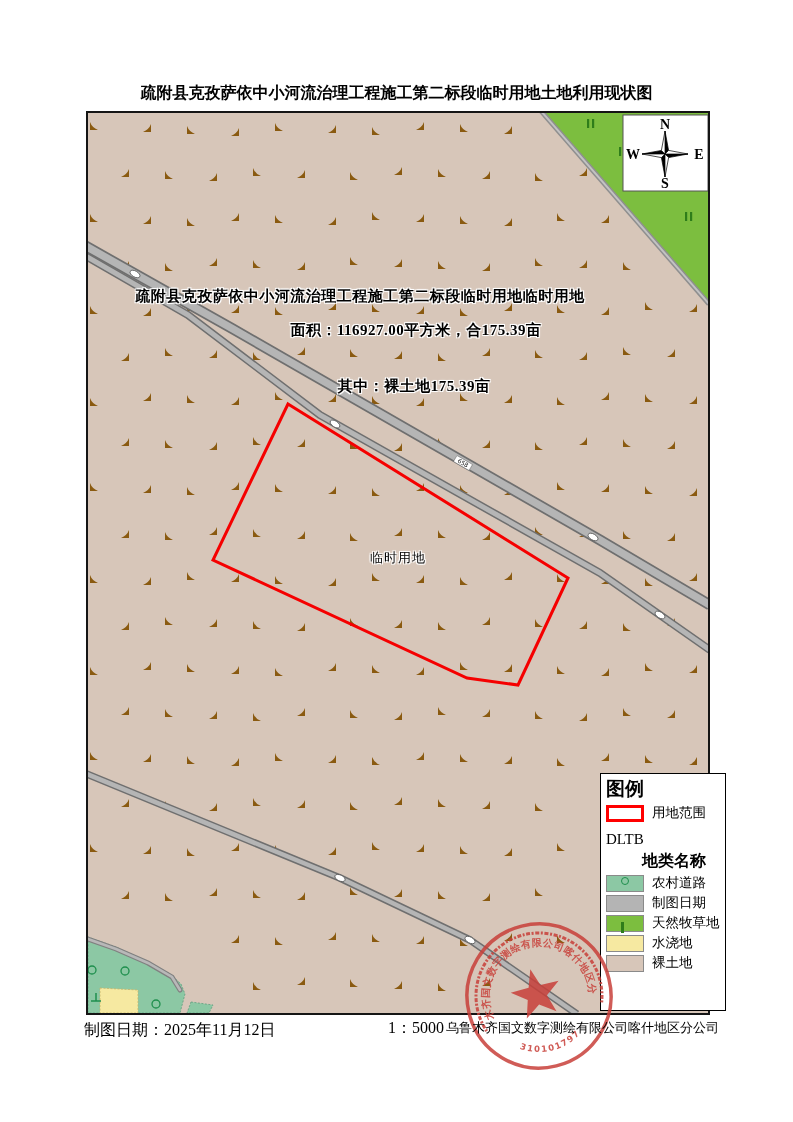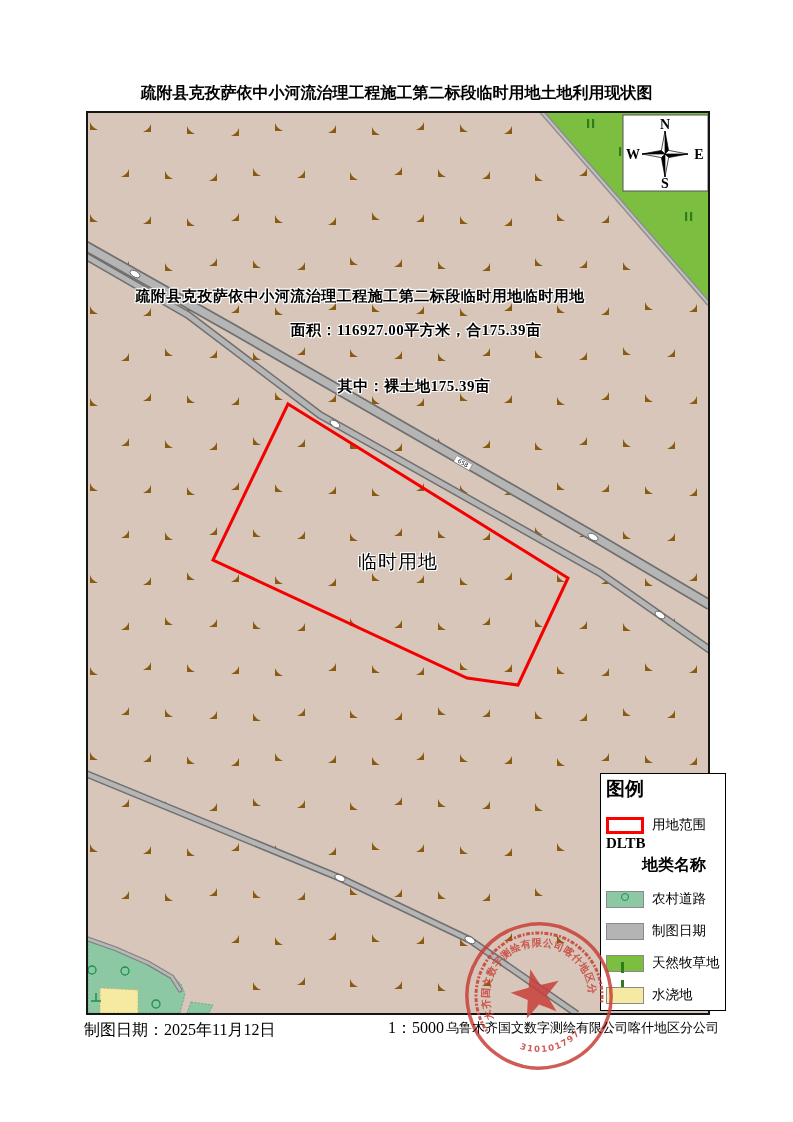--- a/index.html
+++ b/index.html
@@ -14,33 +14,33 @@
   .map-frame{
     position:absolute;left:86px;top:111px;width:624px;height:904px;
     border:2px solid #151515;box-sizing:border-box;background:#D7C6B9;
   }
   .map-frame svg.mapsvg{position:absolute;left:0;top:0;}
   .halo{
     position:absolute;transform:translateX(-50%);white-space:nowrap;color:#000;
     text-shadow:-1px -1px 0 #fff,1px -1px 0 #fff,-1px 1px 0 #fff,1px 1px 0 #fff,0 0 3px #fff;
   }
   .ann{font-weight:bold;font-size:15px;letter-spacing:0.5px;}
-  .parcel{font-size:19px;letter-spacing:1px;}
+  .parcel{font-size:13px;letter-spacing:1px;}
   .legend{
     position:absolute;left:512px;top:660px;width:126px;height:238px;
     background:#fff;border:1.5px solid #000;box-sizing:border-box;
     padding:2px 0 0 5px;overflow:hidden;
   }
   .lg-title{font-size:19px;font-weight:bold;}
-  .lg-row{display:flex;align-items:center;margin-top:14px;}
+  .lg-row{display:flex;align-items:center;margin-top:2px;}
   .lg-box{width:38px;height:17px;flex:0 0 38px;box-sizing:border-box;position:relative;}
   .lg-box.boundary{border:3px solid #FF0000;background:#fff;}
   .lg-swatch{border:0.5px solid #8a8a8a;}
   .lg-label{font-size:13.5px;margin-left:8px;white-space:nowrap;}
-  .lg-sub{font-weight:bold;font-size:15px;margin-top:1px;}
+  .lg-sub{font-weight:normal;font-size:15px;margin-top:9px;}
   .lg-sub2{font-weight:bold;font-size:16px;margin-top:3px;margin-left:36px;}
   .sym-bars{position:absolute;left:50%;top:3px;width:8px;height:11px;transform:translateX(-50%);}
   .sym-bars i{display:inline-block;width:2.5px;height:11px;background:#2e7d1a;margin-right:2px;}
   .sym-ring{position:absolute;left:50%;top:1px;width:6px;height:6px;transform:translateX(-50%);
     border:1.2px solid #1f8f4d;border-radius:50%;}
   .footer-text{position:absolute;font-size:16px;color:#000;white-space:nowrap;}
   .stamp{position:absolute;left:453px;top:910px;}
 </style>
 </head>
 <body>

